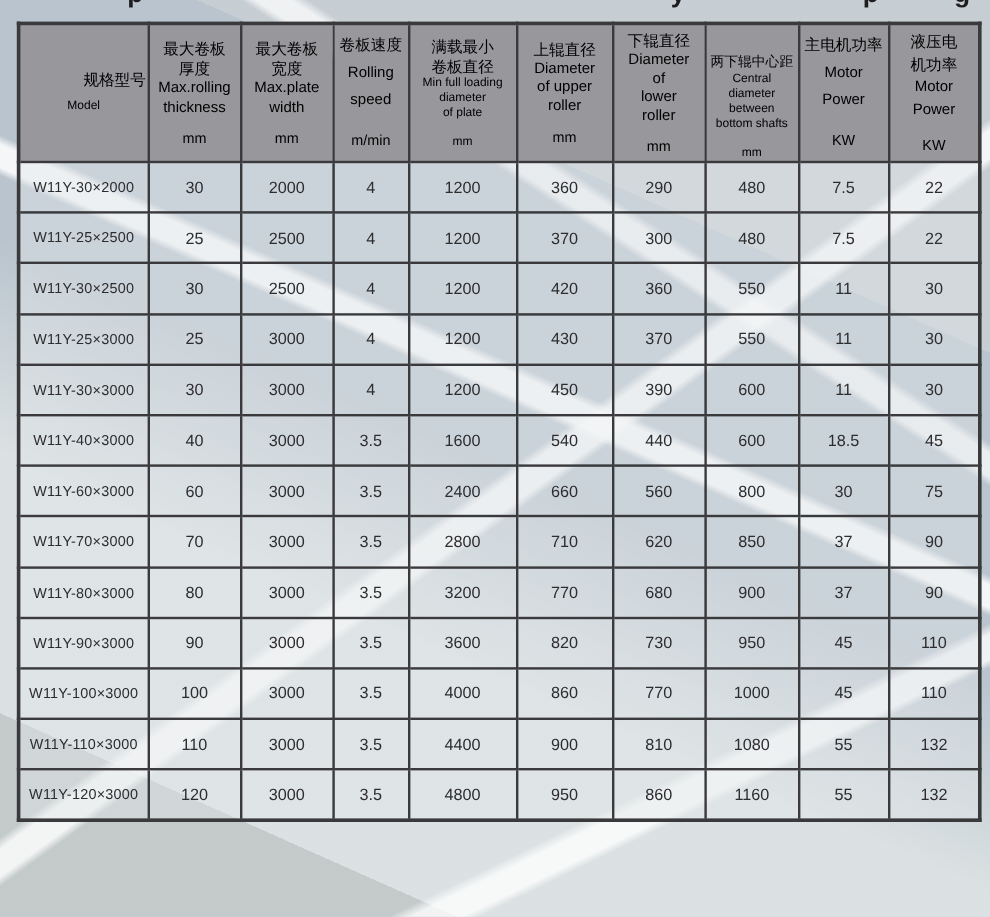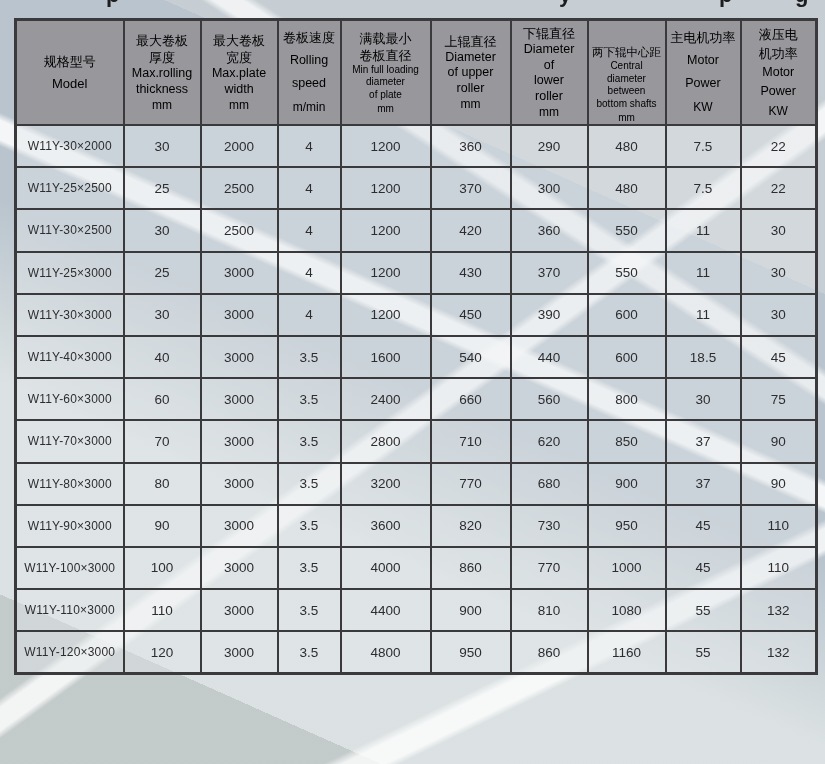--- a/index.html
+++ b/index.html
@@ -52,27 +52,27 @@
     height:40.2px;
     background:rgba(226,232,233,.42);
     font-size:13.5px;color:#2d2d30;
   }
   .spec tbody td.model-cell{font-size:12px;letter-spacing:.2px;}
   
   th .zh{font-size:13px;line-height:17px;}
   th .zh.small{font-size:11.5px;line-height:15px;margin-top:24px;}
   th .en{font-size:12.5px;line-height:15.5px;}
   th .en.small{font-size:10px;line-height:12.5px;}
-  th .unit{font-size:12px;line-height:15px;margin-top:1px;}
+  th .unit{font-size:12px;line-height:15px;margin-top:11px;}
   th .unit.small{font-size:10px;line-height:13px;}
   
   th.sparse .zh,th.sparse .en,th.sparse .unit{line-height:23px;}
   th.semisparse .zh,th.semisparse .en,th.semisparse .unit{line-height:19px;}
-  th.model-head .zh{line-height:18px;margin-bottom:5px;}
-  th.model-head .en{font-size:13px;}
+  th.model-head .zh{line-height:18px;margin-bottom:5px;text-align:right;}
+  th.model-head .en{font-size:10px;}
 </style>
 </head>
 <body>
 
 <div class="stage">
   <div class="top-strip">
       <span class="frag" style="left: 106px;">p</span>
       <span class="frag" style="left: 559px;">y</span>
       <span class="frag" style="left: 719px;">p</span>
       <span class="frag" style="left: 795px;">g</span>

